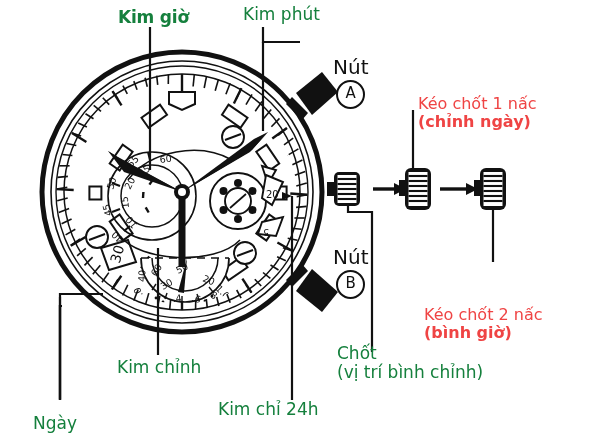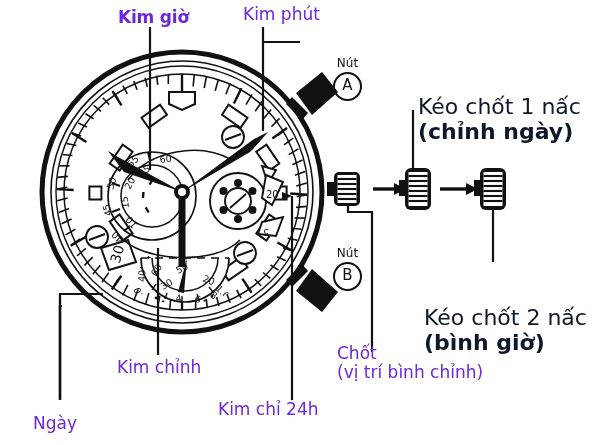--- a/index.html
+++ b/index.html
@@ -5,26 +5,26 @@
   html,body{margin:0;padding:0;background:#ffffff;}
   body{
     width:600px;height:445px;overflow:hidden;position:relative;
     font-family:"DejaVu Sans","Liberation Sans",sans-serif;
     color:#000;
   }
   #stage{position:absolute;left:0;top:0;width:600px;height:445px;}
   svg.layer{position:absolute;left:0;top:0;width:600px;height:445px;}
 
   .lbl{position:absolute;white-space:nowrap;line-height:1.12;}
-  .lbl-black{color:#6d28d9;font-size:17px;}
+  .lbl-black{color:#15803d;font-size:17px;}
   .lbl-bold{font-weight:bold;letter-spacing:-0.2px;}
-  .lbl-red{color:#0f172a;font-size:22px;}
+  .lbl-red{color:#ef4444;font-size:16px;}
   .lbl-red .l2{display:block;font-weight:bold;}
   .btn-wrap{position:absolute;text-align:center;}
-  .btn-word{font-size:12px;color:#111;display:block;line-height:1;}
+  .btn-word{font-size:20px;color:#111;display:block;line-height:1;}
   .btn-circle{
     display:inline-block;width:25px;height:25px;border:2px solid #111;
     border-radius:50%;font-size:15px;line-height:23px;text-align:center;
     margin-top:3px;color:#111;
   }
 </style>
 </head>
 <body>
 
 <div id="stage">

